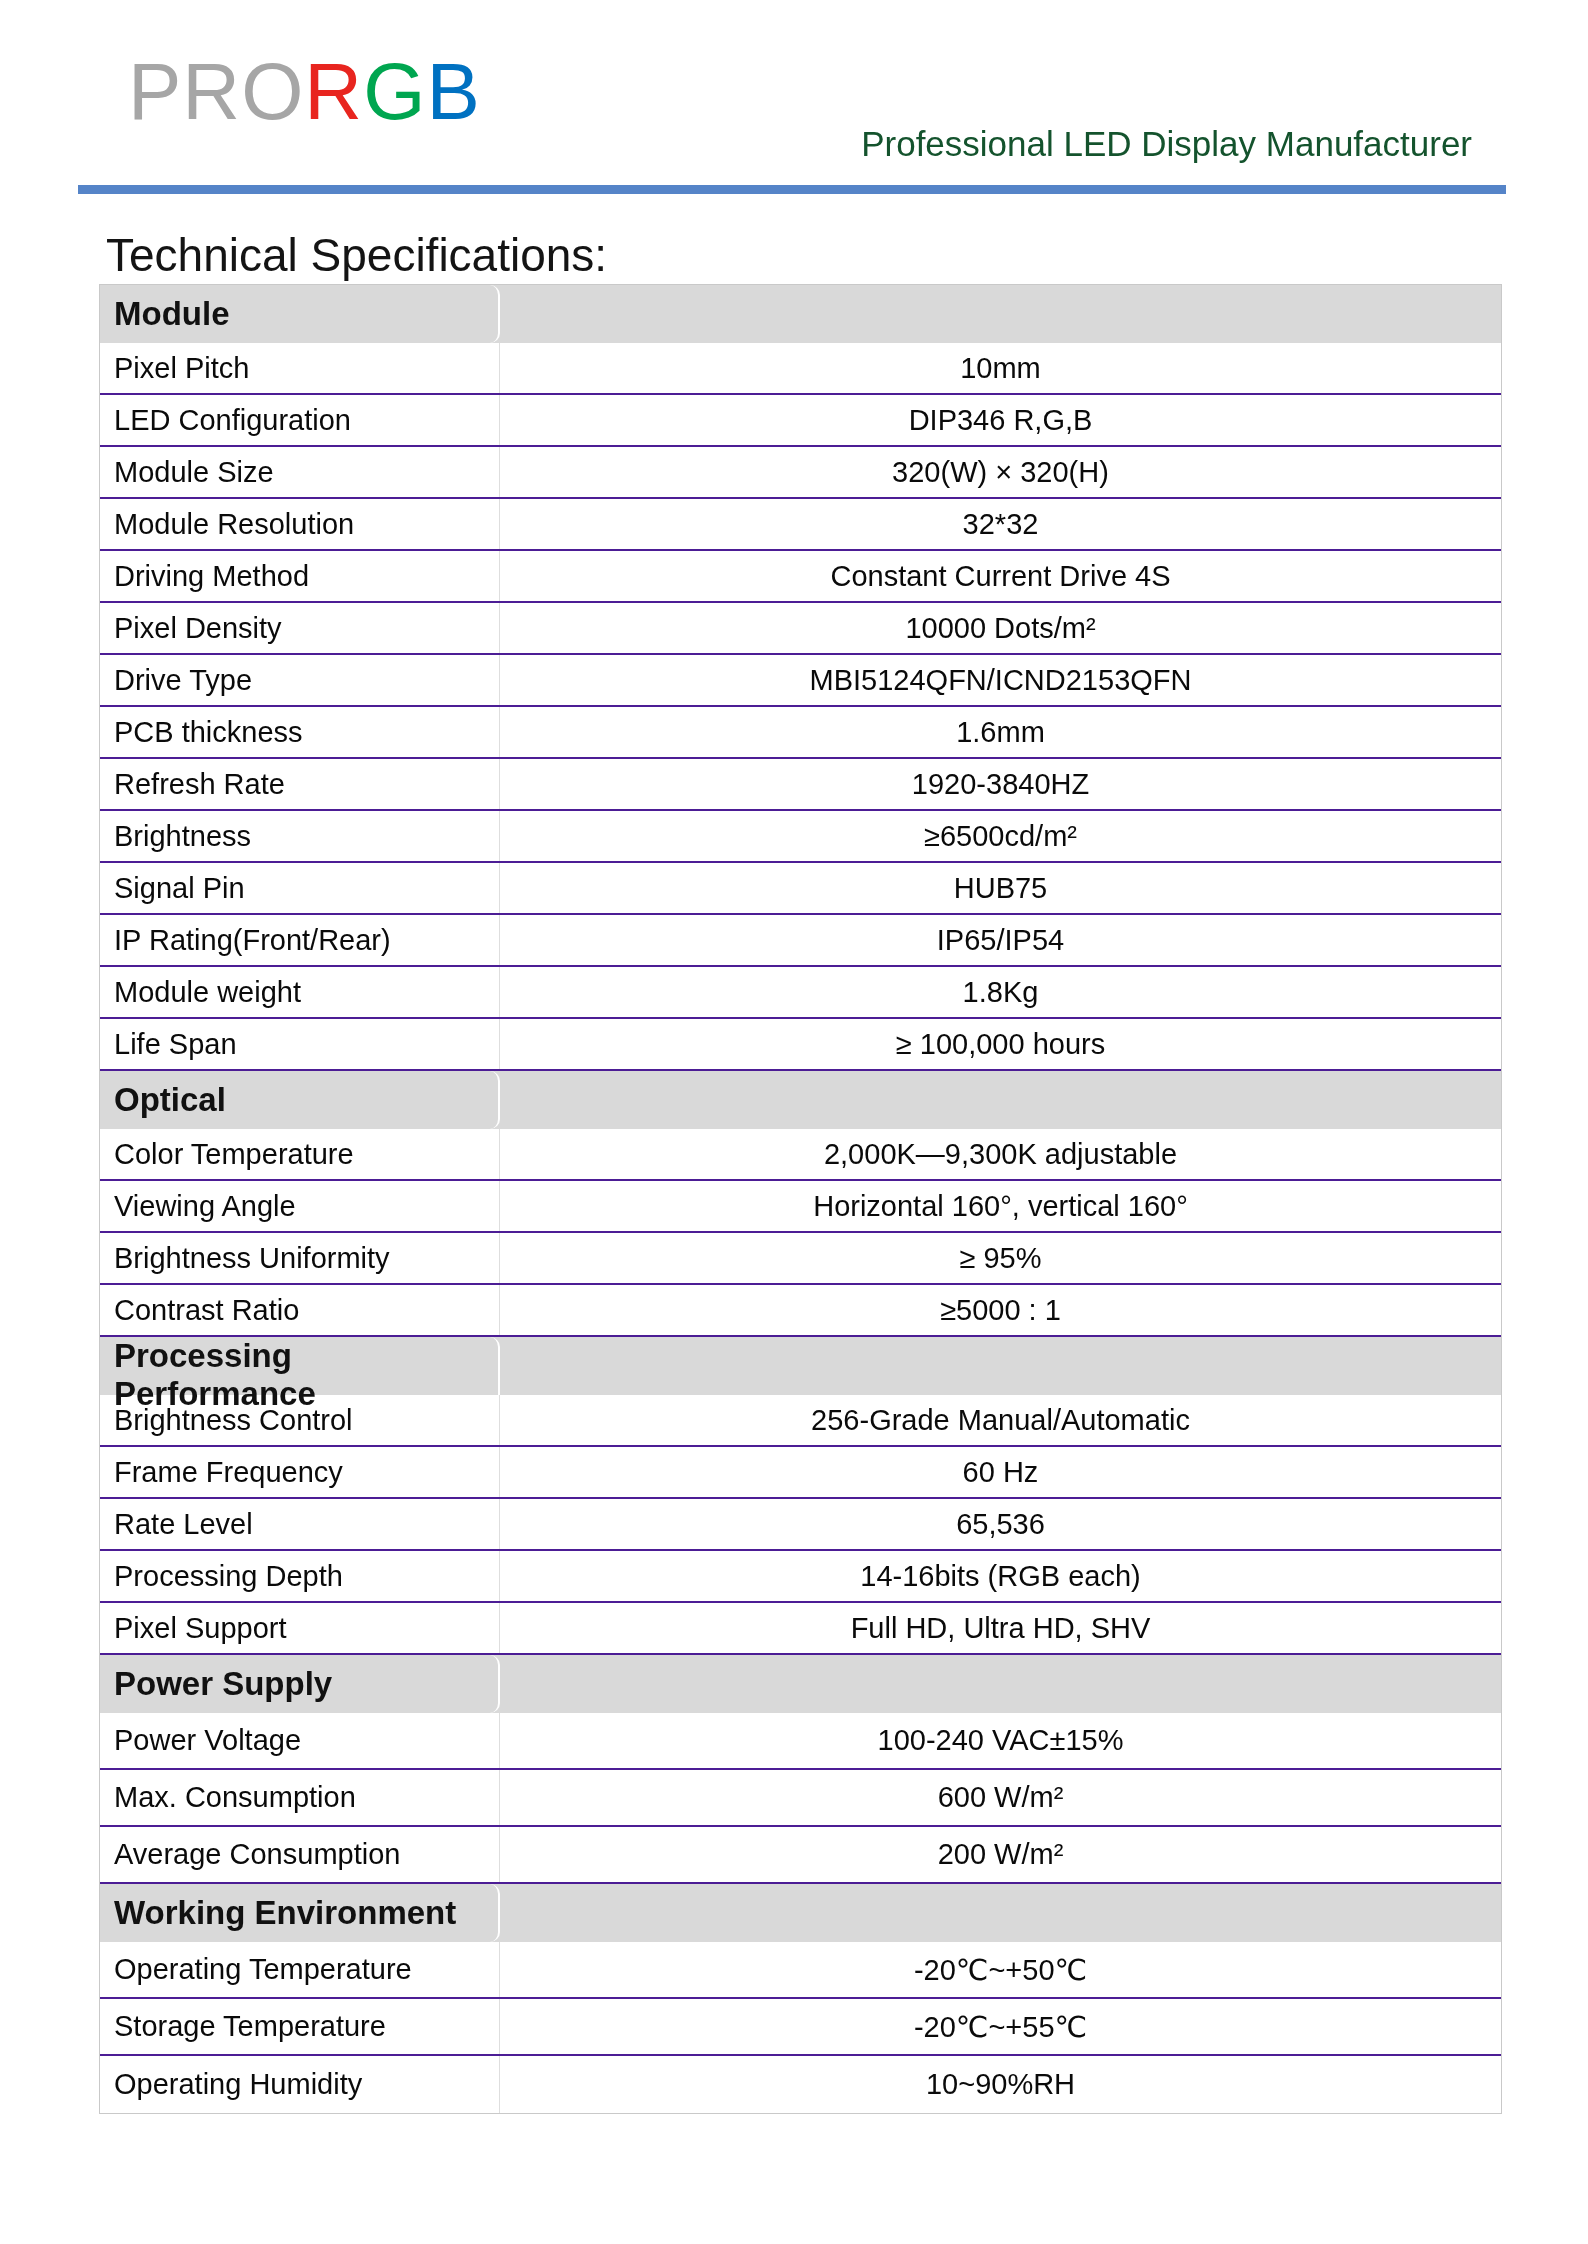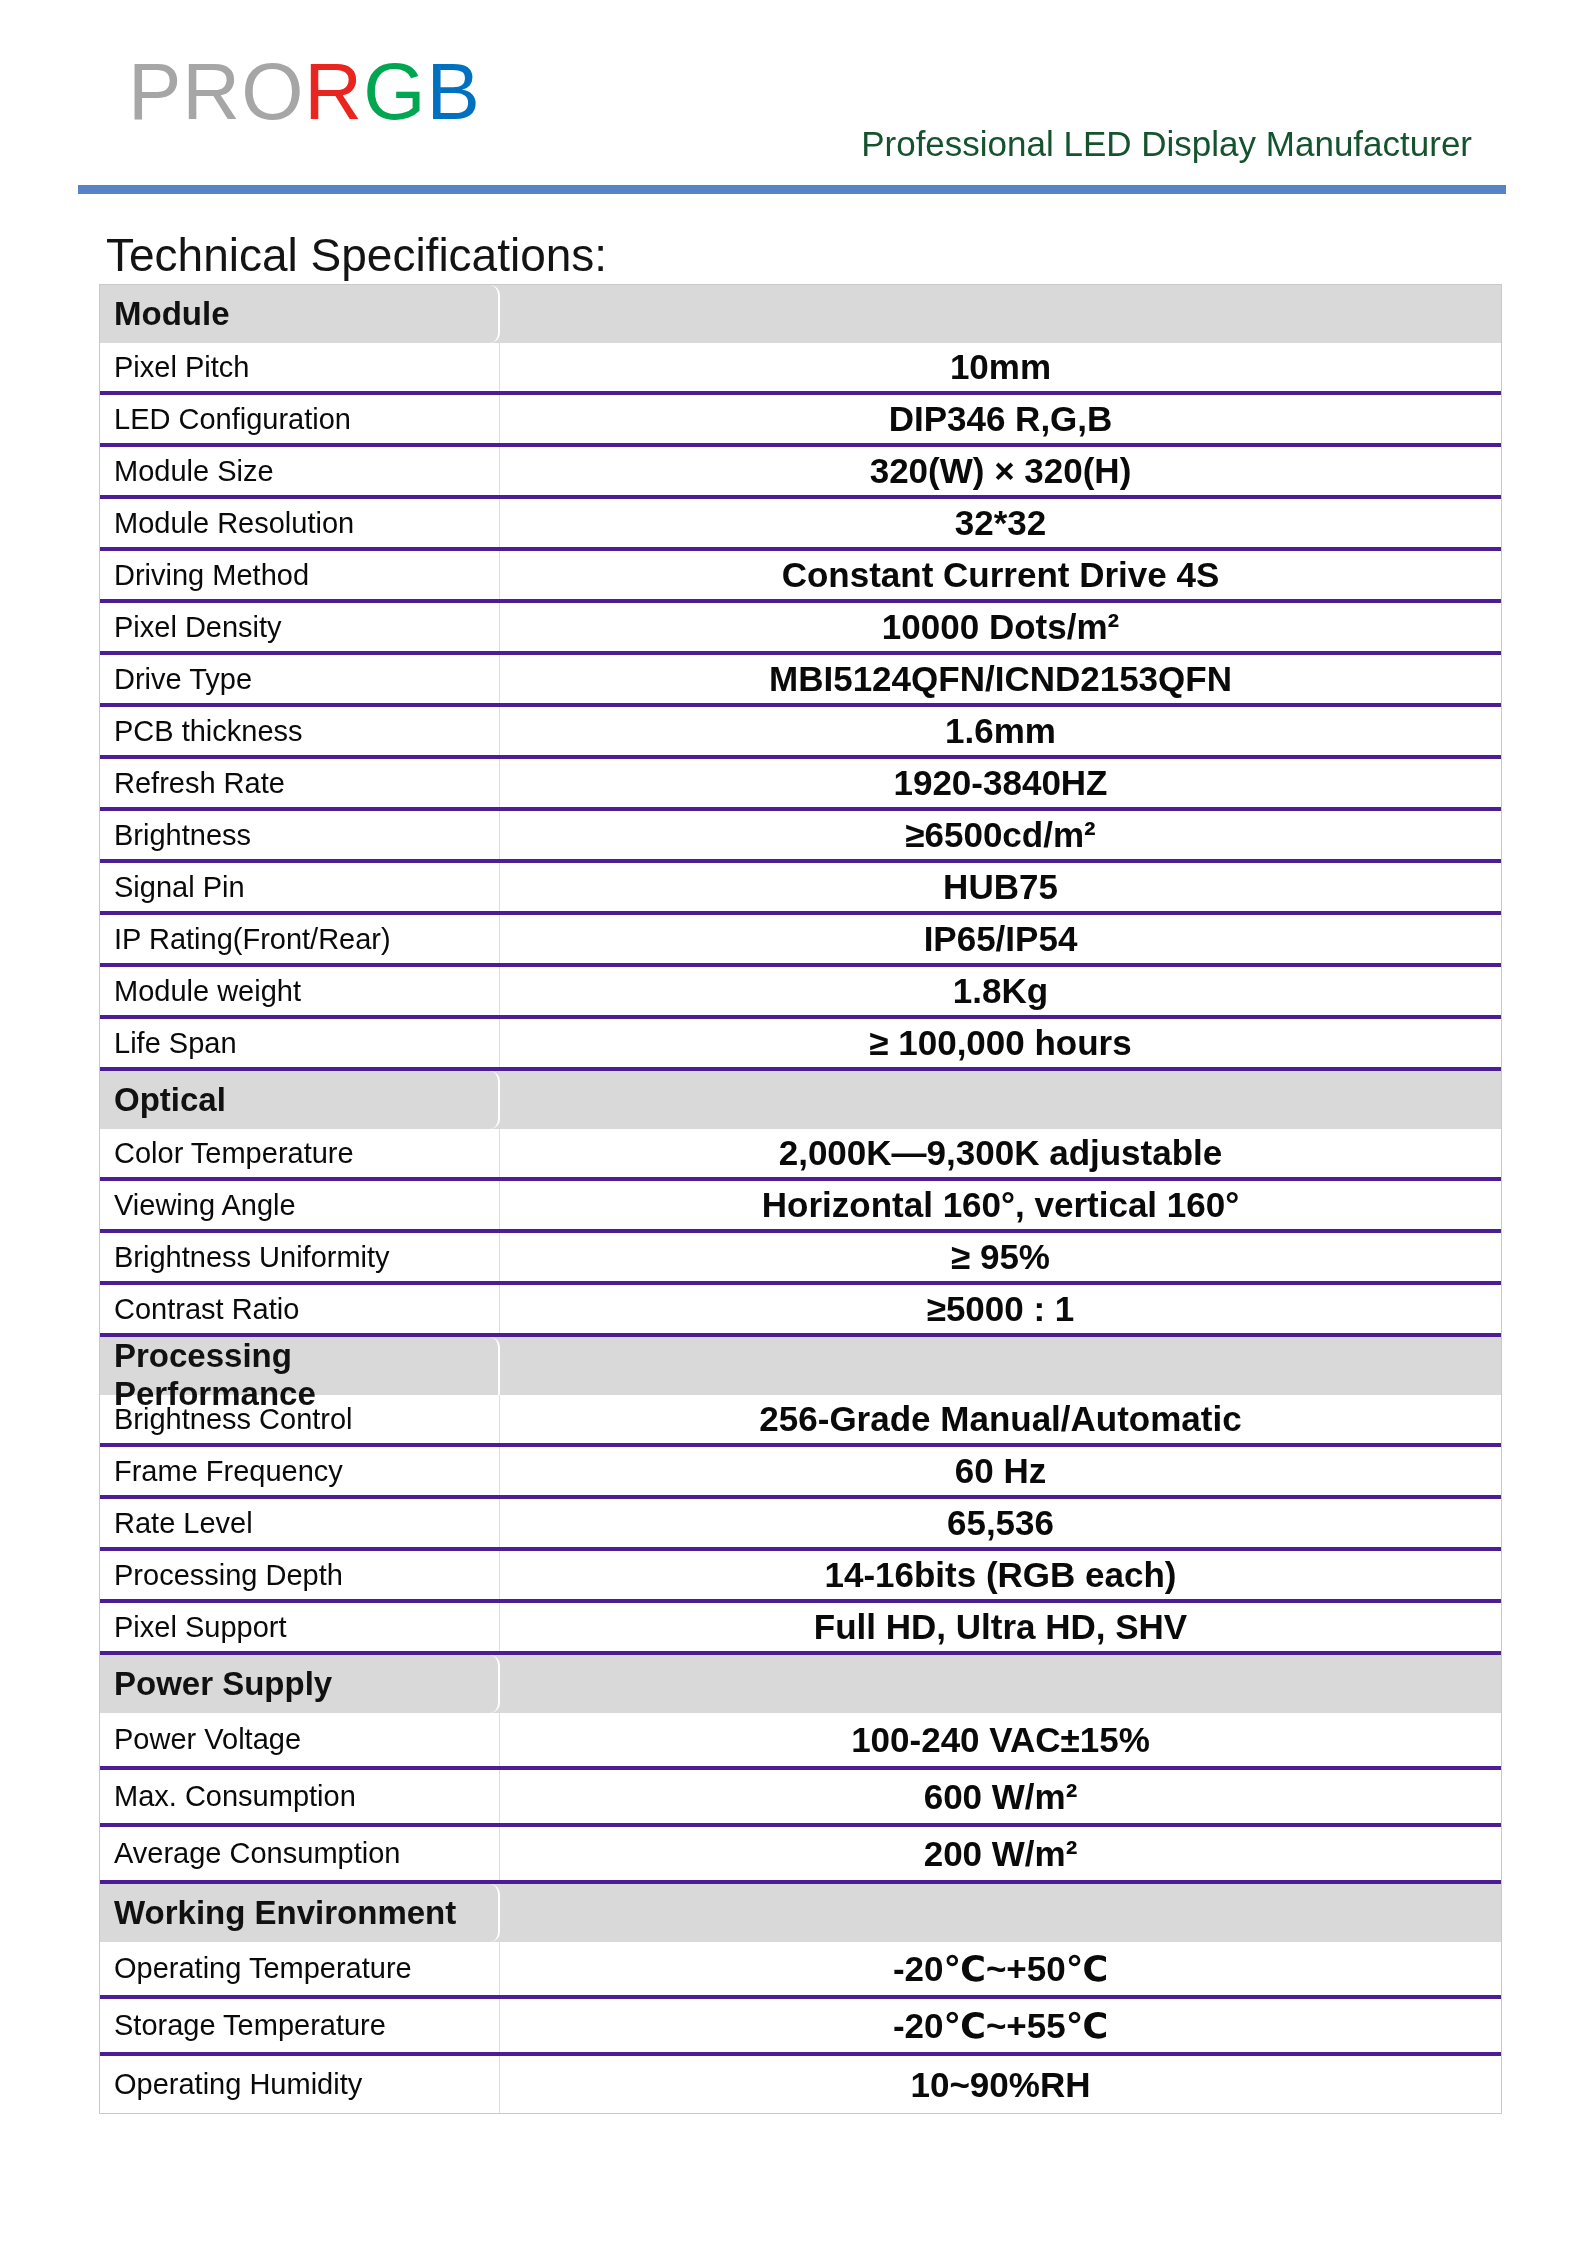--- a/index.html
+++ b/index.html
@@ -59,38 +59,37 @@
     padding-left: 14px;
     font-size: 33px; font-weight: bold; color: #111;
     border-right: 2px solid #ffffff;
     border-radius: 10px;
   }
   .section-header .sh-spacer { }
 
   .spec-row {
     display: grid; grid-template-columns: 400px 1fr;
     height: 52px;
-    border-bottom: 4px solid #4c1d95;
+    border-bottom: 2px solid #4c1d95;
     background: #fff;
   }
   .spec-row:last-child { border-bottom: none; }
   .spec-row.tall { height: 57px; }
   .spec-label {
     display: flex; align-items: center;
     padding-left: 14px;
     font-size: 29px; color: #0a0a0a;
     border-right: 1px solid #dedede;
     white-space: nowrap;
   }
   .spec-value {
     display: flex; align-items: center; justify-content: center;
-    font-size: 35px; color: #0a0a0a;
+    font-size: 29px; color: #0a0a0a;
     text-align: left;
     white-space: nowrap;
-    font-weight: bold;
   }
 </style>
 </head>
 <body>
 
 <div class="logo">
   <span class="c-gray">PRO</span><span class="c-red">R</span><span class="c-green">G</span><span class="c-blue">B</span>
 </div>
 
 <div class="tagline">Professional LED Display Manufacturer</div>

